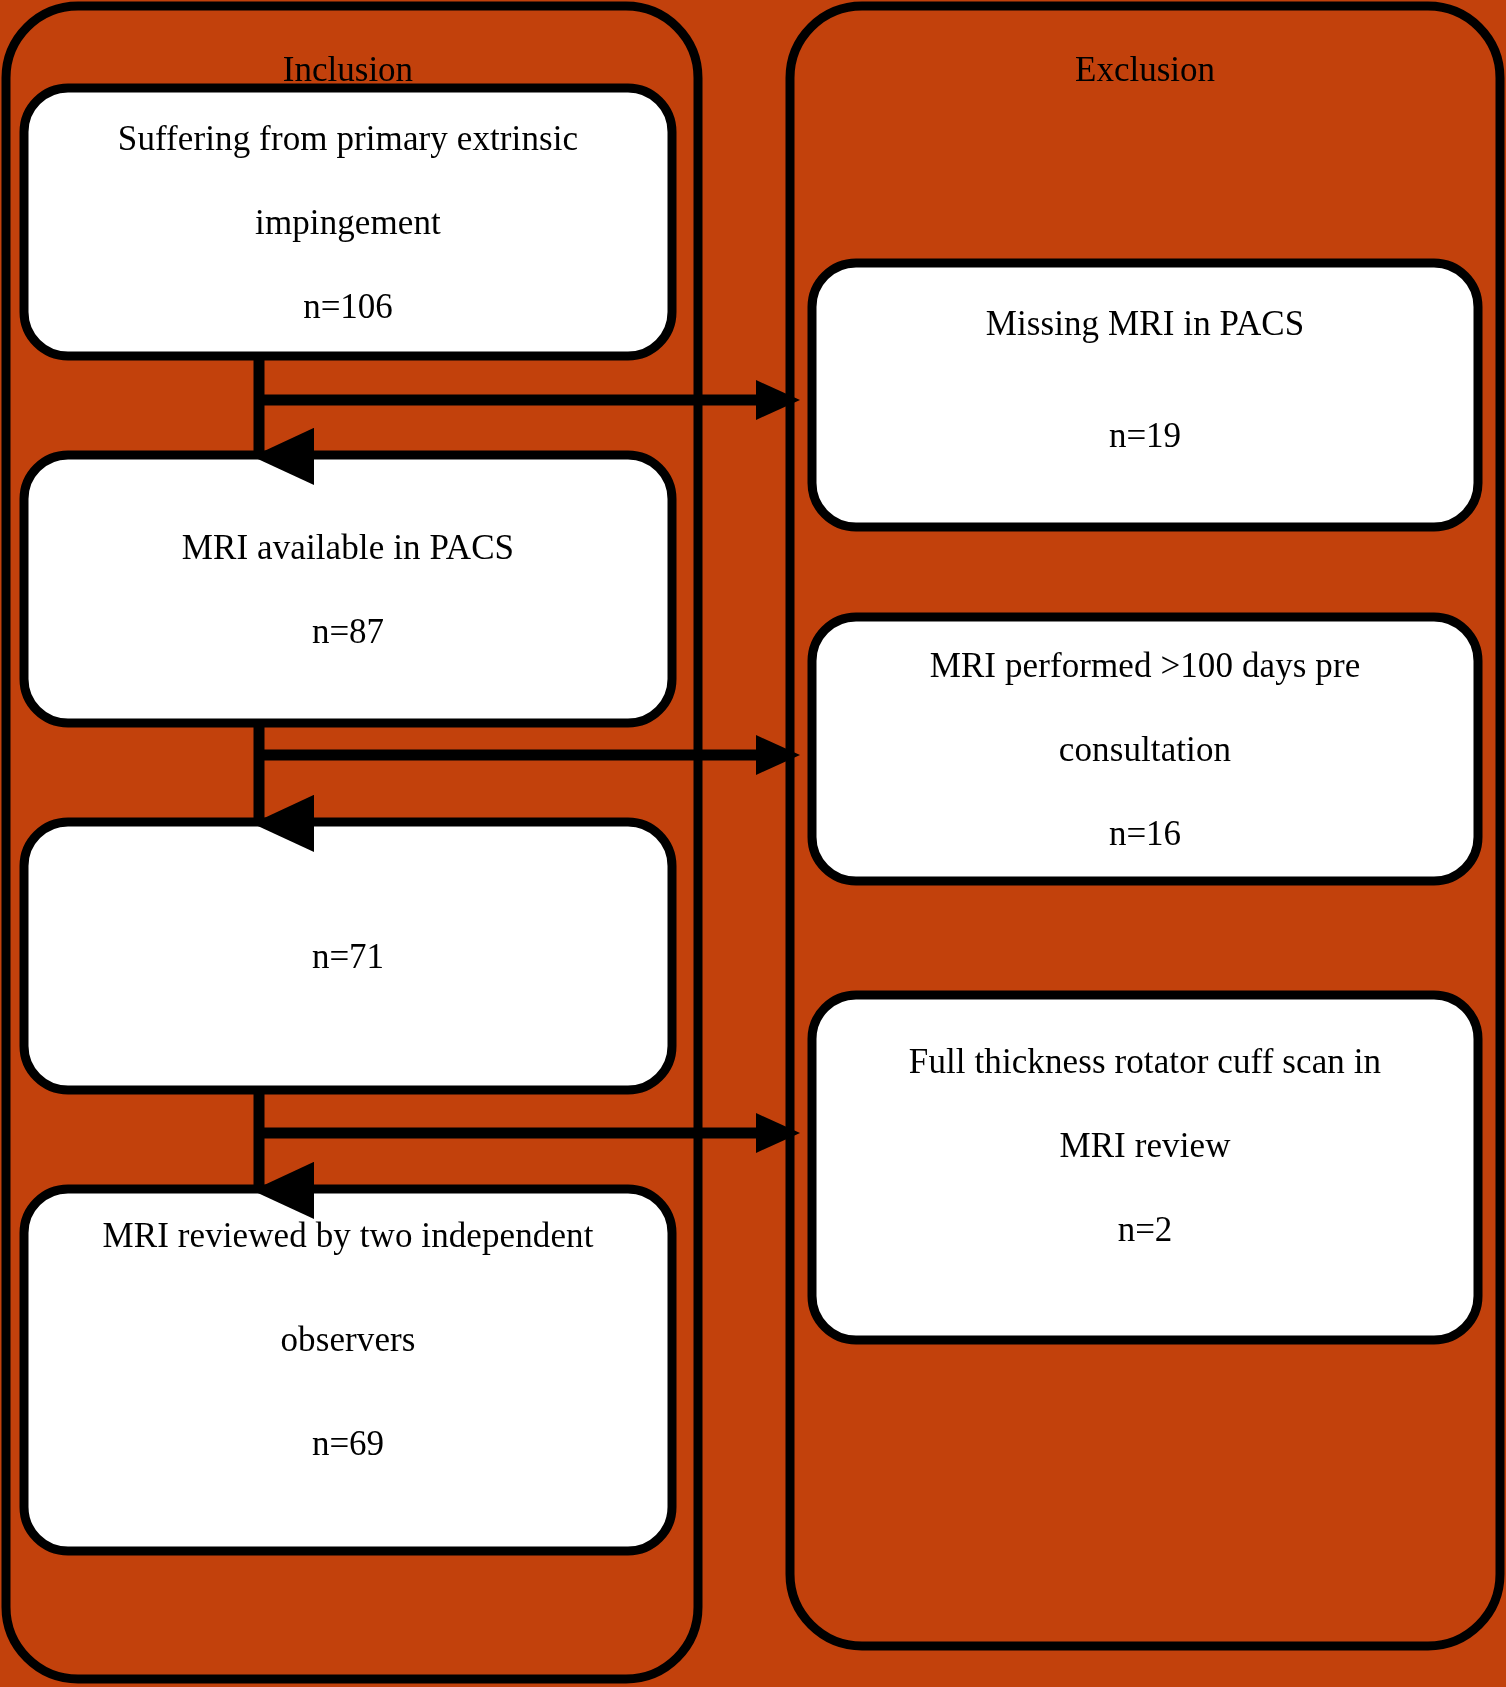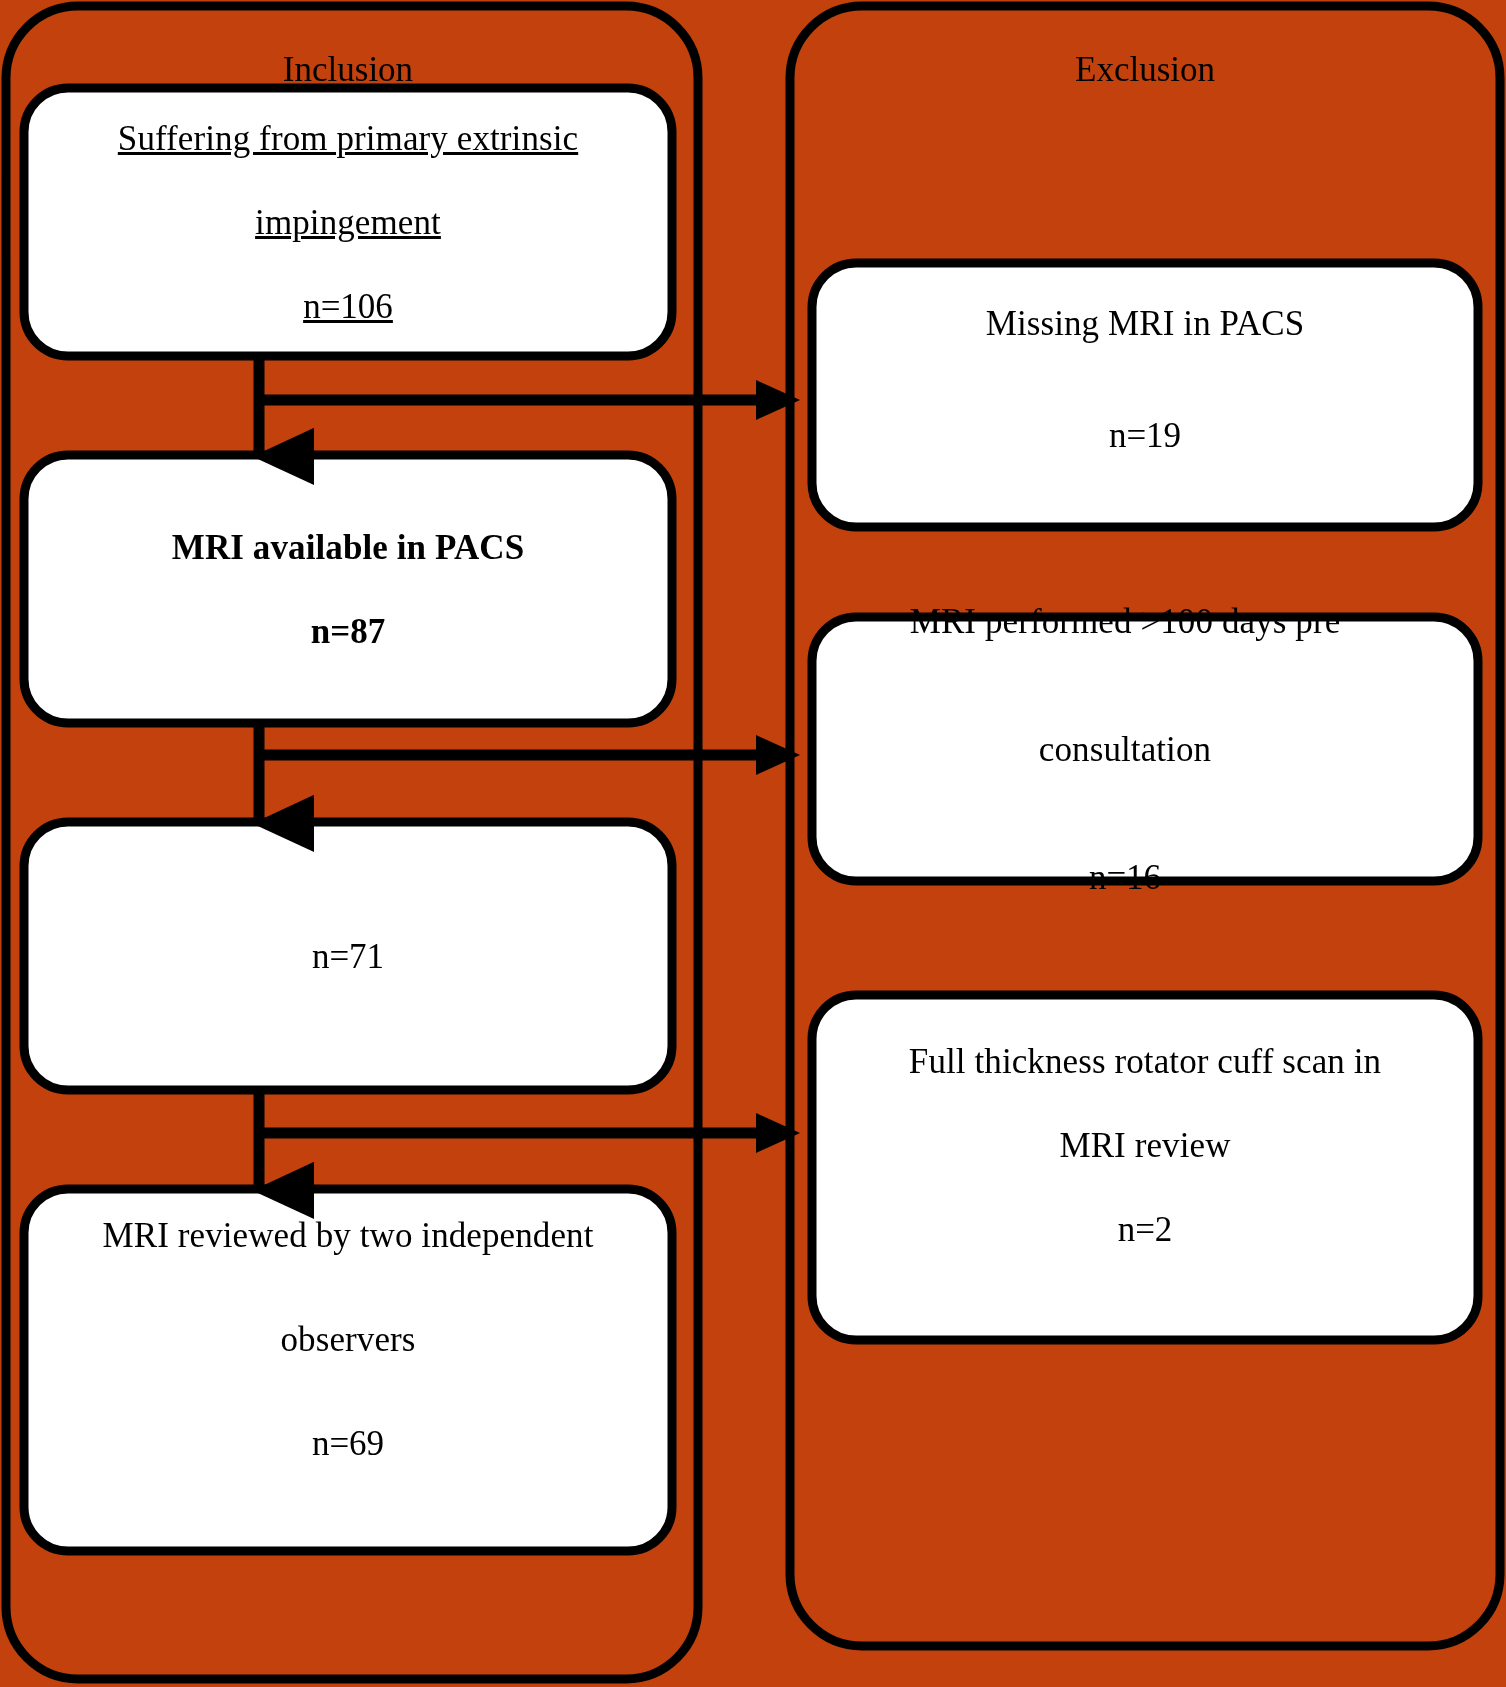--- a/index.html
+++ b/index.html
@@ -96,47 +96,47 @@
     <g>
       <path d="M259,1090 L259,1186" fill="none" stroke="#000000" stroke-width="11" marker-end="url(#arrow-down)"></path>
       <path d="M259,1133 L770,1133" fill="none" stroke="#000000" stroke-width="11"></path>
       <path d="M756,1113 L800,1133 L756,1153 Z" fill="#000000"></path>
     </g>
   </svg>
 
   <div class="col-title" style="left:24px; top:50px; width:648px;">Inclusion</div>
   <div class="col-title" style="left:812px; top:50px; width:666px;">Exclusion</div>
 
-  <div class="node-box" style="left:24px; top:88px; width:648px; height:268px;text-decoration:underline;">
+  <div class="node-box" style="left:24px; top:88px; width:648px; height:268px;">
     <span class="node-line">Suffering from primary extrinsic</span>
     <span class="node-line">impingement</span>
     <span class="node-n">n=106</span>
   </div>
 
-  <div class="node-box" style="left:24px; top:455px; width:648px; height:268px;font-weight:bold;">
+  <div class="node-box" style="left:24px; top:455px; width:648px; height:268px;">
     <span class="node-line">MRI available in PACS</span>
     <span class="node-n">n=87</span>
   </div>
 
   <div class="node-box" style="left:24px; top:822px; width:648px; height:268px;">
     <span class="node-n">n=71</span>
   </div>
 
   <div class="node-box" style="left:24px; top:1189px; width:648px; height:300px;gap:20px;">
     <span class="node-line">MRI reviewed by two independent</span>
     <span class="node-line">observers</span>
     <span class="node-n">n=69</span>
   </div>
 
   <div class="node-box" style="left:812px; top:247px; width:666px; height:264px;gap:28px;">
     <span class="node-line">Missing MRI in PACS</span>
     <span class="node-n">n=19</span>
   </div>
 
-  <div class="node-box" style="left:792px; top:617px; width:666px; height:264px;gap:44px;">
+  <div class="node-box" style="left:812px; top:617px; width:666px; height:264px;">
     <span class="node-line">MRI performed &gt;100 days pre</span>
     <span class="node-line">consultation</span>
     <span class="node-n">n=16</span>
   </div>
 
   <div class="node-box" style="left:812px; top:995px; width:666px; height:300px;">
     <span class="node-line">Full thickness rotator cuff scan in</span>
     <span class="node-line">MRI review</span>
     <span class="node-n">n=2</span>
   </div>

